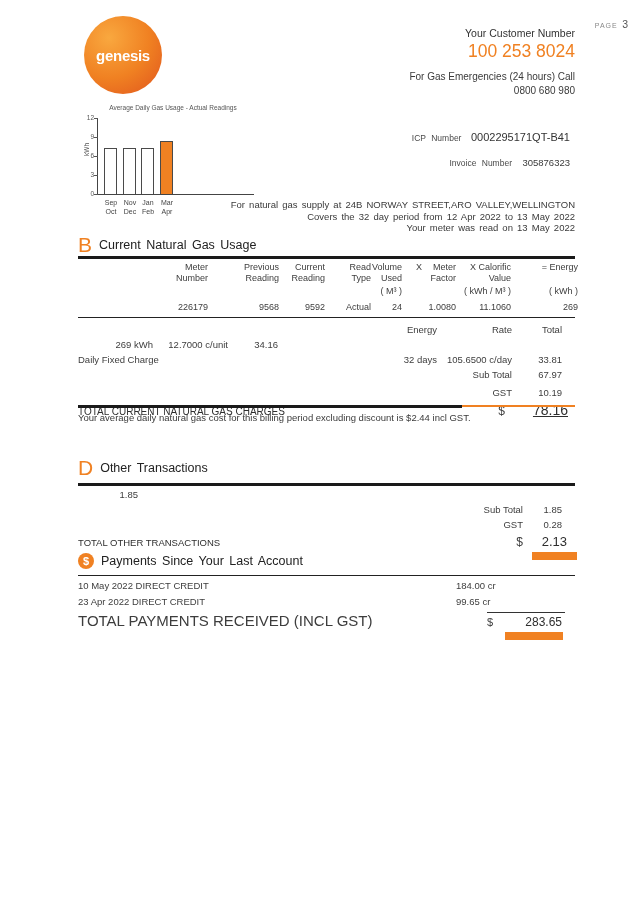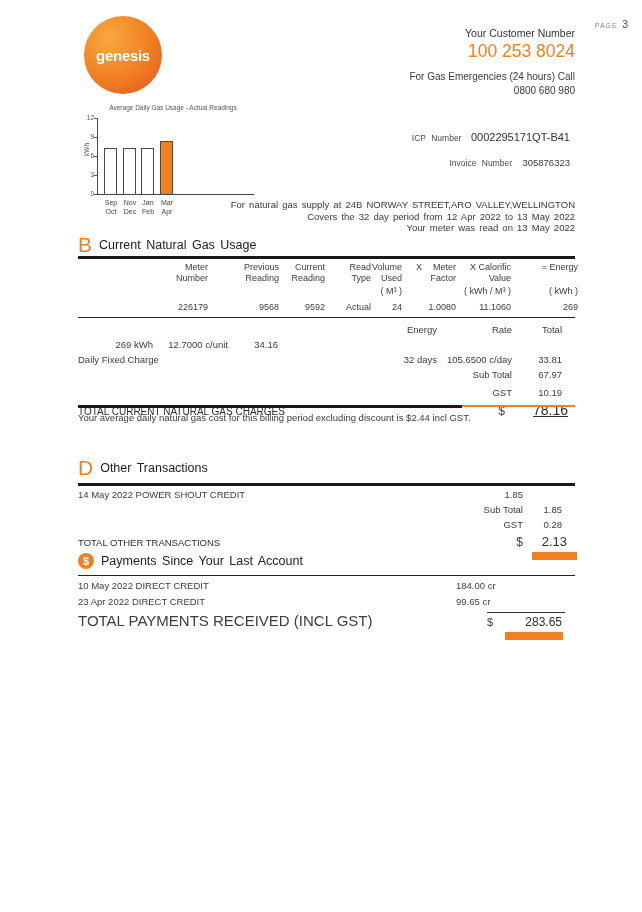--- a/index.html
+++ b/index.html
@@ -269,21 +269,20 @@
   <div class="blk note" style="top:412px;">Your average daily natural gas cost for this billing period excluding discount is $2.44 incl GST.</div>
 
   <div class="blk sec-header" style="top:457px;">
     <span class="sec-letter">D</span>
     <span class="sec-title">Other Transactions</span>
   </div>
   <div class="blk rule-heavy" style="top:483px;"></div>
 
   <div class="blk" style="top:489px;">
     <div class="drow">
-      <div class="c-label">14 May 2022 POWER SHOUT CREDIT</div>
       <div class="d-amount">1.85</div>
     </div>
     <div class="drow">
       <div class="c-label"></div>
       <div class="d-sublabel">Sub Total</div>
       <div class="d-subval">1.85</div>
     </div>
     <div class="drow">
       <div class="c-label"></div>
       <div class="d-sublabel">GST</div>

